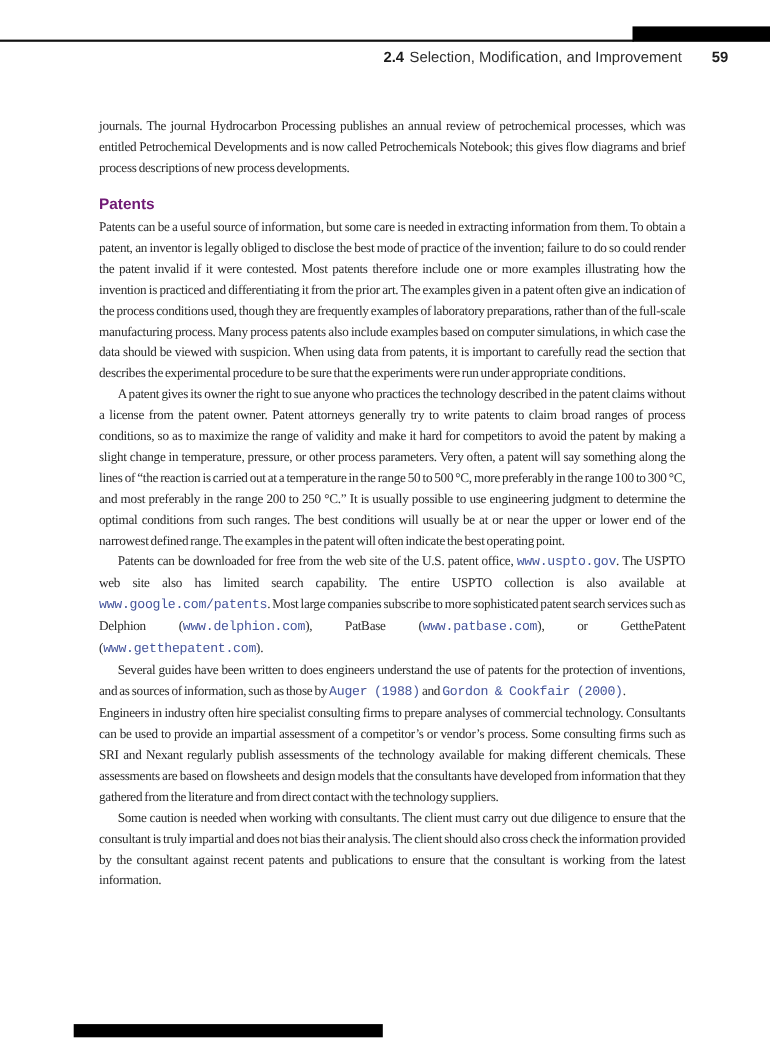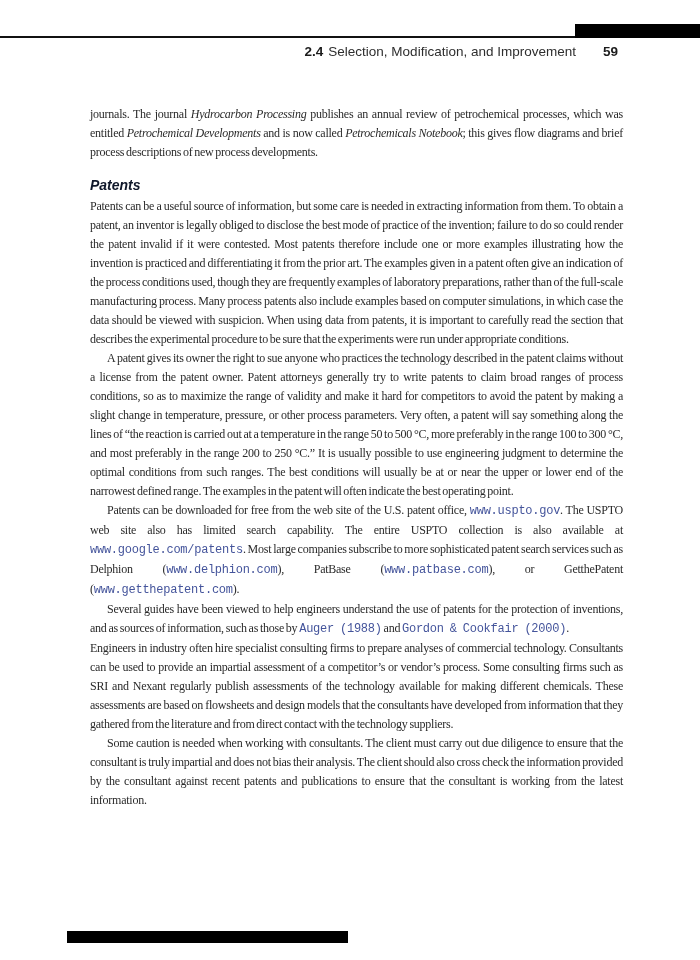--- a/index.html
+++ b/index.html
@@ -31,20 +31,21 @@
   }
   .header {
     position: absolute;
     left: 0; top: 44px;
     width: 618px;
     text-align: right;
     font-family: "Liberation Sans", "DejaVu Sans", sans-serif;
     font-size: 13.5px;
     color: #2e2e2e;
     white-space: nowrap;
+    padding-left: 44px;
   }
   .header .num { font-weight: bold; margin-right: 5px; color: #1c1c1c; }
   .header .pageno { font-weight: bold; margin-left: 27px; color: #1c1c1c; }
   .content {
     position: absolute;
     left: 90px; top: 105px;
     width: 533px;
     color: #2a2a2a;
   }
   .para {
@@ -52,41 +53,40 @@
     font-size: 12px;
     line-height: 19px;
     letter-spacing: -0.25px;
     word-spacing: -0.9px;
     text-align: justify;
   }
   .para.indent { text-indent: 17px; }
   .section-heading {
     margin: 15px 0 4px 0;
     font-family: "Liberation Sans", "DejaVu Sans", sans-serif;
-    font-style: italic;
     font-weight: bold;
     font-size: 14px;
-    color: #0f172a;
+    color: #701a75;
   }
-  .italic { font-style: italic; }
+  .italic { }
   .link { color: var(--link-color, #44549b); cursor: pointer; font-family: Liberation Mono, monospace; }
 </style>
 </head>
 <body>
 
 <div class="page">
   <div class="top-rule"></div>
   <div class="top-bar"></div>
   <div class="header">
     <span class="num">2.4</span><span class="title">Selection, Modification, and Improvement</span><span class="pageno">59</span>
   </div>
   <div class="content">
       <p class="para"><span>journals. The journal </span><span class="italic">Hydrocarbon Processing</span><span> publishes an annual review of petrochemical processes, which was entitled </span><span class="italic">Petrochemical Developments</span><span> and is now called </span><span class="italic">Petrochemicals Notebook</span><span>; this gives flow diagrams and brief process descriptions of new process developments.</span></p>
       <h2 class="section-heading">Patents</h2>
       <p class="para"><span>Patents can be a useful source of information, but some care is needed in extracting information from them. To obtain a patent, an inventor is legally obliged to disclose the best mode of practice of the invention; failure to do so could render the patent invalid if it were contested. Most patents therefore include one or more examples illustrating how the invention is practiced and differentiating it from the prior art. The examples given in a patent often give an indication of the process conditions used, though they are frequently examples of laboratory preparations, rather than of the full-scale manufacturing process. Many process patents also include examples based on computer simulations, in which case the data should be viewed with suspicion. When using data from patents, it is important to carefully read the section that describes the experimental procedure to be sure that the experiments were run under appropriate conditions.</span></p>
       <p class="para indent"><span>A patent gives its owner the right to sue anyone who practices the technology described in the patent claims without a license from the patent owner. Patent attorneys generally try to write patents to claim broad ranges of process conditions, so as to maximize the range of validity and make it hard for competitors to avoid the patent by making a slight change in temperature, pressure, or other process parameters. Very often, a patent will say something along the lines of “the reaction is carried out at a temperature in the range 50 to 500 °C, more preferably in the range 100 to 300 °C, and most preferably in the range 200 to 250 °C.” It is usually possible to use engineering judgment to determine the optimal conditions from such ranges. The best conditions will usually be at or near the upper or lower end of the narrowest defined range. The examples in the patent will often indicate the best operating point.</span></p>
       <p class="para indent"><span>Patents can be downloaded for free from the web site of the U.S. patent office, </span><span class="link">www.uspto.gov</span><span>. The USPTO web site also has limited search capability. The entire USPTO collection is also available at </span><span class="link">www.google.com/patents</span><span>. Most large companies subscribe to more sophisticated patent search services such as Delphion (</span><span class="link">www.delphion.com</span><span>), PatBase (</span><span class="link">www.patbase.com</span><span>), or GetthePatent (</span><span class="link">www.getthepatent.com</span><span>).</span></p>
-      <p class="para indent"><span>Several guides have been viewed to help engineers understand the use of patents for the protection of inventions, and as sources of information, such as those by </span><span class="link">Auger (1988)</span><span> and </span><span class="link">Gordon &amp; Cookfair (2000)</span><span>.</span></p>
+      <p class="para indent"><span>Several guides have been written to does engineers understand the use of patents for the protection of inventions, and as sources of information, such as those by </span><span class="link">Auger (1988)</span><span> and </span><span class="link">Gordon &amp; Cookfair (2000)</span><span>.</span></p>
       <p class="para"><span>Engineers in industry often hire specialist consulting firms to prepare analyses of commercial technology. Consultants can be used to provide an impartial assessment of a competitor’s or vendor’s process. Some consulting firms such as SRI and Nexant regularly publish assessments of the technology available for making different chemicals. These assessments are based on flowsheets and design models that the consultants have developed from information that they gathered from the literature and from direct contact with the technology suppliers.</span></p>
       <p class="para indent"><span>Some caution is needed when working with consultants. The client must carry out due diligence to ensure that the consultant is truly impartial and does not bias their analysis. The client should also cross check the information provided by the consultant against recent patents and publications to ensure that the consultant is working from the latest information.</span></p>
     </div>
   <div class="bottom-bar"></div>
 </div>
 
 </body></html>

